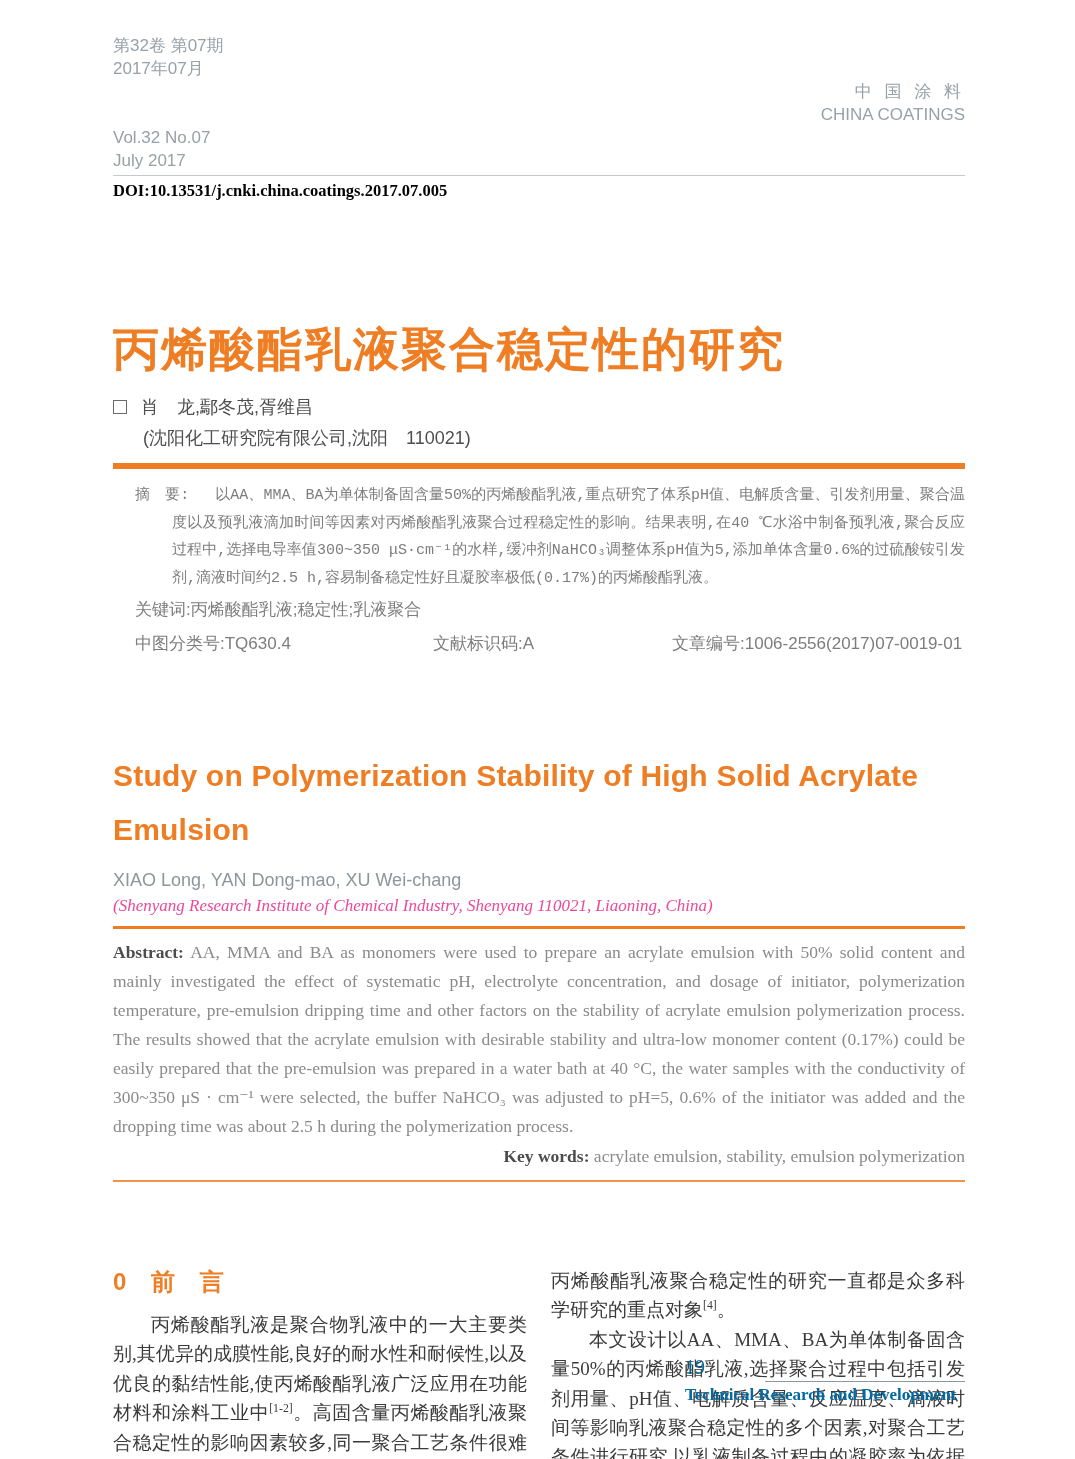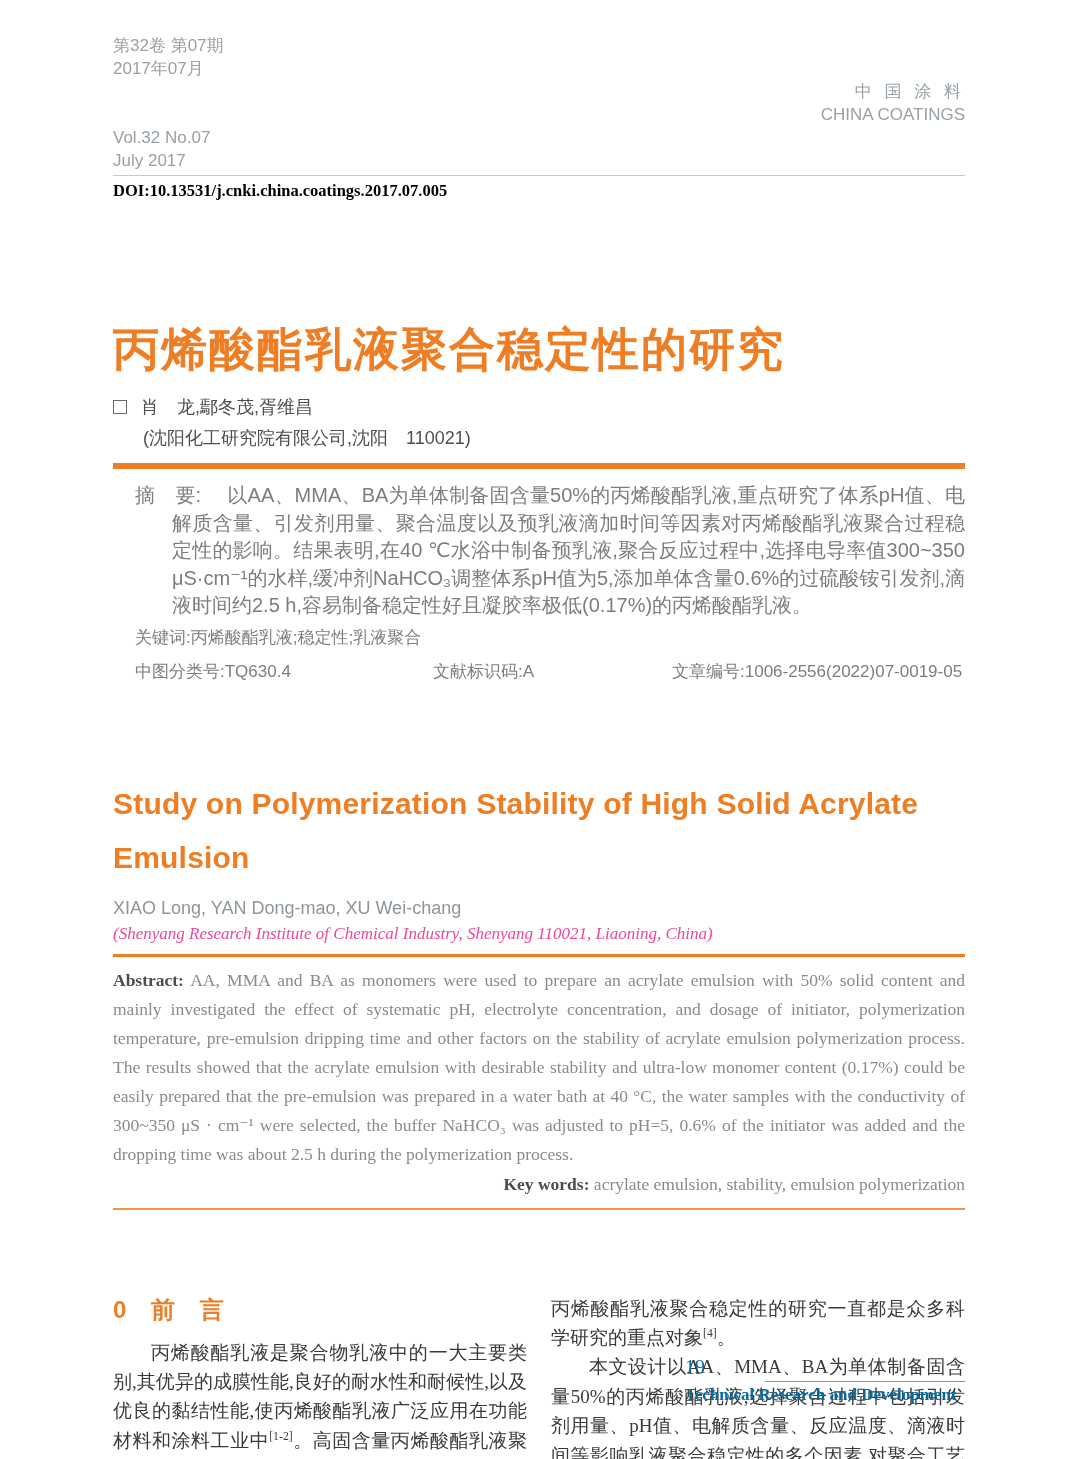--- a/index.html
+++ b/index.html
@@ -23,21 +23,21 @@
   .doi { margin-top: 5px; color: #000000; font-family: "Liberation Serif", "DejaVu Serif", serif; font-weight: 600; font-size: 16.5px; }
 
   
   .cn-title { margin-top: 122px; color: #ee7d23; font-size: 46px; font-weight: 800; letter-spacing: 2px; line-height: 52px; }
   .cn-authors { margin-top: 20px; color: #4e4e4e; font-size: 18px; display: flex; align-items: center; }
   .author-marker { display: inline-block; width: 14px; height: 14px; border: 1.6px solid #6a6a6a; margin-right: 14px; }
   .cn-affiliation { margin-top: 7px; color: #4e4e4e; font-size: 18px; padding-left: 30px; }
   .orange-bar { margin-top: 13px; height: 6px; background: #ee7d23; }
 
   
-  .cn-abstract { margin: 13px 0 0 22px; color: #7d7d7d; font-size: 20px; line-height: 27.5px; text-align: justify; padding-left: 37px; text-indent: -37px; }
+  .cn-abstract { margin: 13px 0 0 22px; color: #7d7d7d; font-size: 15px; line-height: 27.5px; text-align: justify; padding-left: 37px; text-indent: -37px; font-family: Liberation Mono, monospace; }
   .cn-abs-label { padding-right: 26px; }
   .cn-keywords { margin: 5px 0 0 22px; color: #7d7d7d; font-size: 17px; line-height: 26px; }
   .cn-class-row { margin: 9px 0 0 22px; display: flex; color: #7d7d7d; font-size: 17px; }
   .cn-class-cell1 { width: 298px; }
   .cn-class-cell2 { width: 239px; }
 
   
   .en-title { margin-top: 94px; color: #ee7d23; font-size: 30px; font-weight: 700; line-height: 54px; letter-spacing: 0.2px; }
   .en-authors { margin-top: 13px; color: #8d969c; font-size: 18px; }
   .en-affil { margin-top: 5px; color: #ec4899; font-size: 17px; font-style: italic; font-family: "Liberation Serif", "DejaVu Serif", serif; }
@@ -94,21 +94,21 @@
 
   <div class="orange-bar"></div>
 
   <p class="cn-abstract"><span class="cn-abs-label">摘　要:</span><span>以AA、MMA、BA为单体制备固含量50%的丙烯酸酯乳液,重点研究了体系pH值、电解质含量、引发剂用量、聚合温度以及预乳液滴加时间等因素对丙烯酸酯乳液聚合过程稳定性的影响。结果表明,在40 ℃水浴中制备预乳液,聚合反应过程中,选择电导率值300~350 μS·cm⁻¹的水样,缓冲剂NaHCO₃调整体系pH值为5,添加单体含量0.6%的过硫酸铵引发剂,滴液时间约2.5 h,容易制备稳定性好且凝胶率极低(0.17%)的丙烯酸酯乳液。</span></p>
 
   <p class="cn-keywords"><span>关键词:</span><span>丙烯酸酯乳液;稳定性;乳液聚合</span></p>
 
   <div class="cn-class-row">
     <span class="cn-class-cell1"><span>中图分类号:</span><span>TQ630.4</span></span>
     <span class="cn-class-cell2"><span>文献标识码:</span><span>A</span></span>
-    <span class="cn-class-cell3"><span>文章编号:</span><span>1006-2556(2022)07-0019-05</span></span>
+    <span class="cn-class-cell3"><span>文章编号:</span><span>1006-2556(2017)07-0019-01</span></span>
   </div>
 
   <h2 class="en-title">Study on Polymerization Stability of High Solid Acrylate Emulsion</h2>
   <div class="en-authors">XIAO Long, YAN Dong-mao, XU Wei-chang</div>
   <div class="en-affil">(Shenyang Research Institute of Chemical Industry, Shenyang 110021, Liaoning, China)</div>
 
   <div class="en-rule-top"></div>
 
   <p class="en-abstract"><span class="lbl">Abstract:</span><span> AA, MMA and BA as monomers were used to prepare an acrylate emulsion with 50% solid content and mainly investigated the effect of systematic pH, electrolyte concentration, and dosage of initiator, polymerization temperature, pre-emulsion dripping time and other factors on the stability of acrylate emulsion polymerization process. The results showed that the acrylate emulsion with desirable stability and ultra-low monomer content (0.17%) could be easily prepared that the pre-emulsion was prepared in a water bath at 40 °C, the water samples with the conductivity of 300~350 μS · cm⁻¹ were selected, the buffer NaHCO₃ was adjusted to pH=5, 0.6% of the initiator was added and the dropping time was about 2.5 h during the polymerization process.</span></p>
   <p class="en-keywords"><span class="lbl">Key words:</span><span> acrylate emulsion, stability, emulsion polymerization</span></p>

